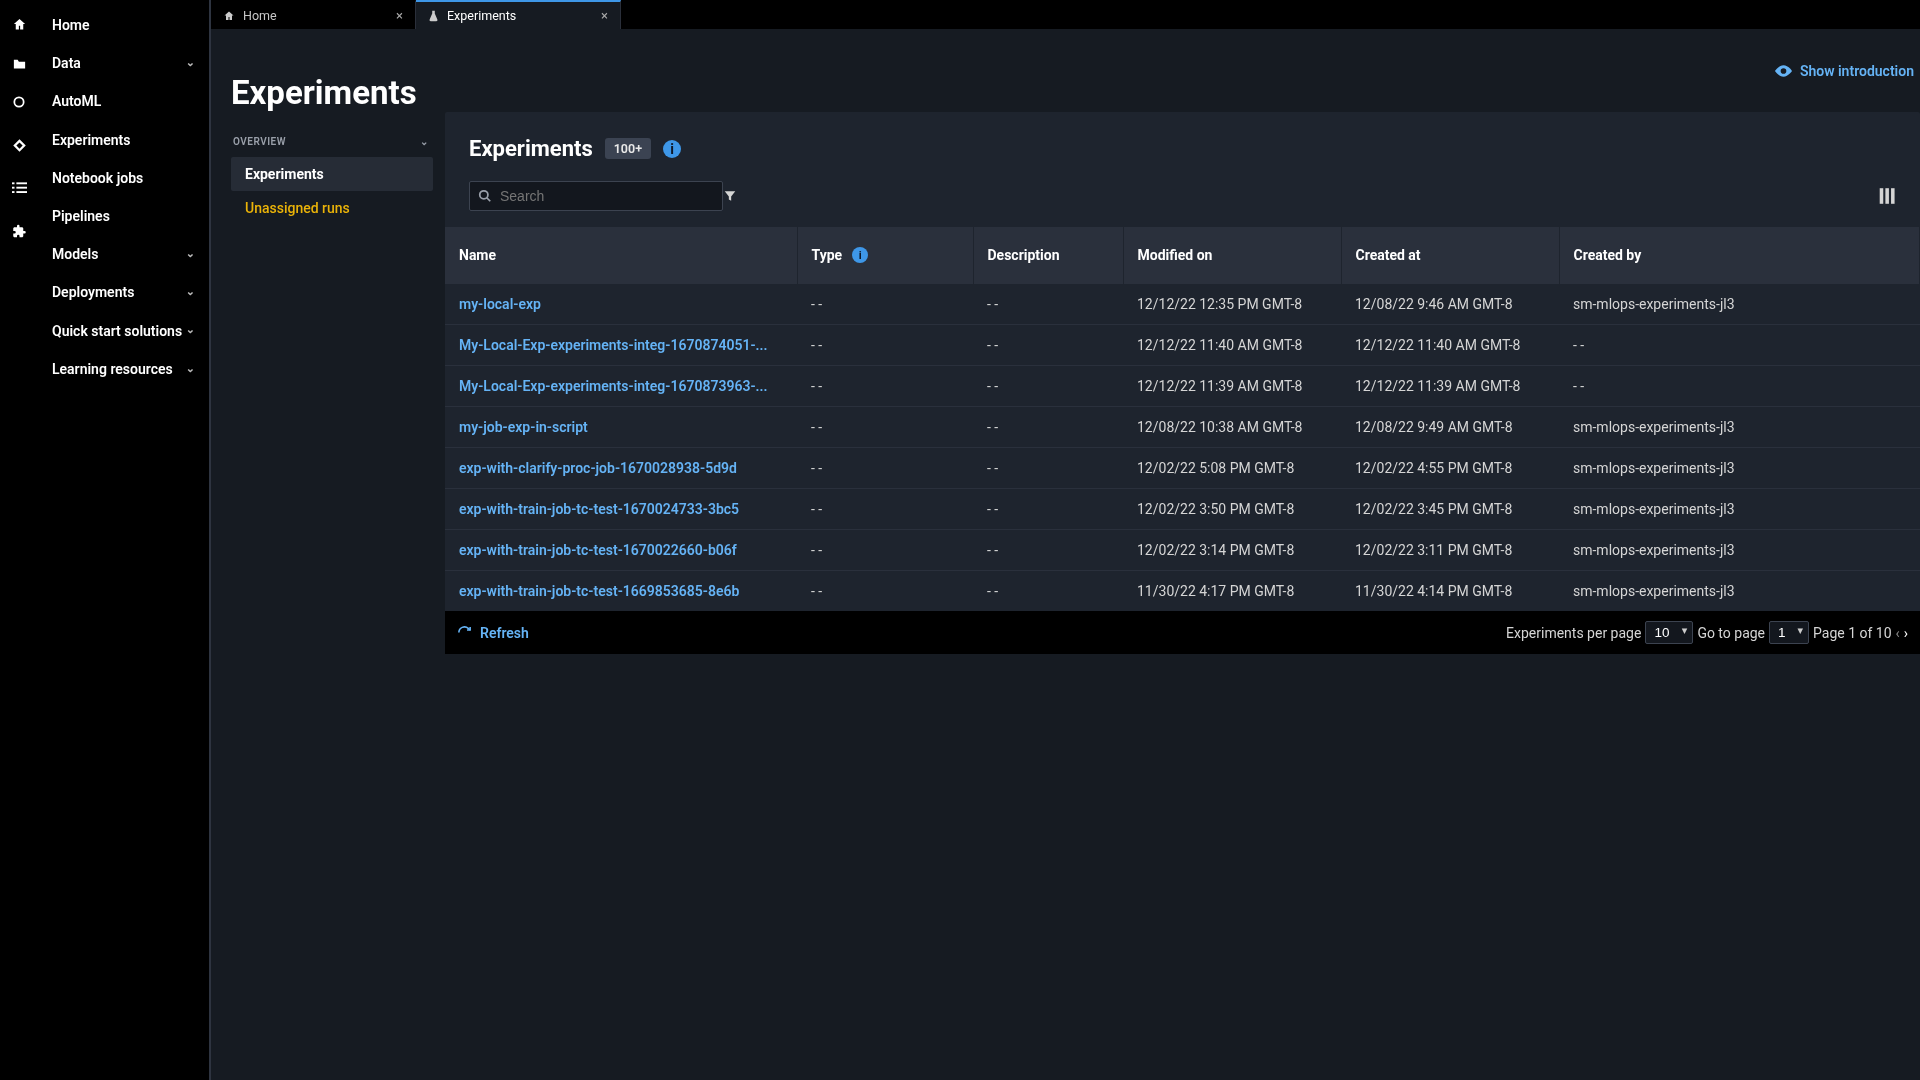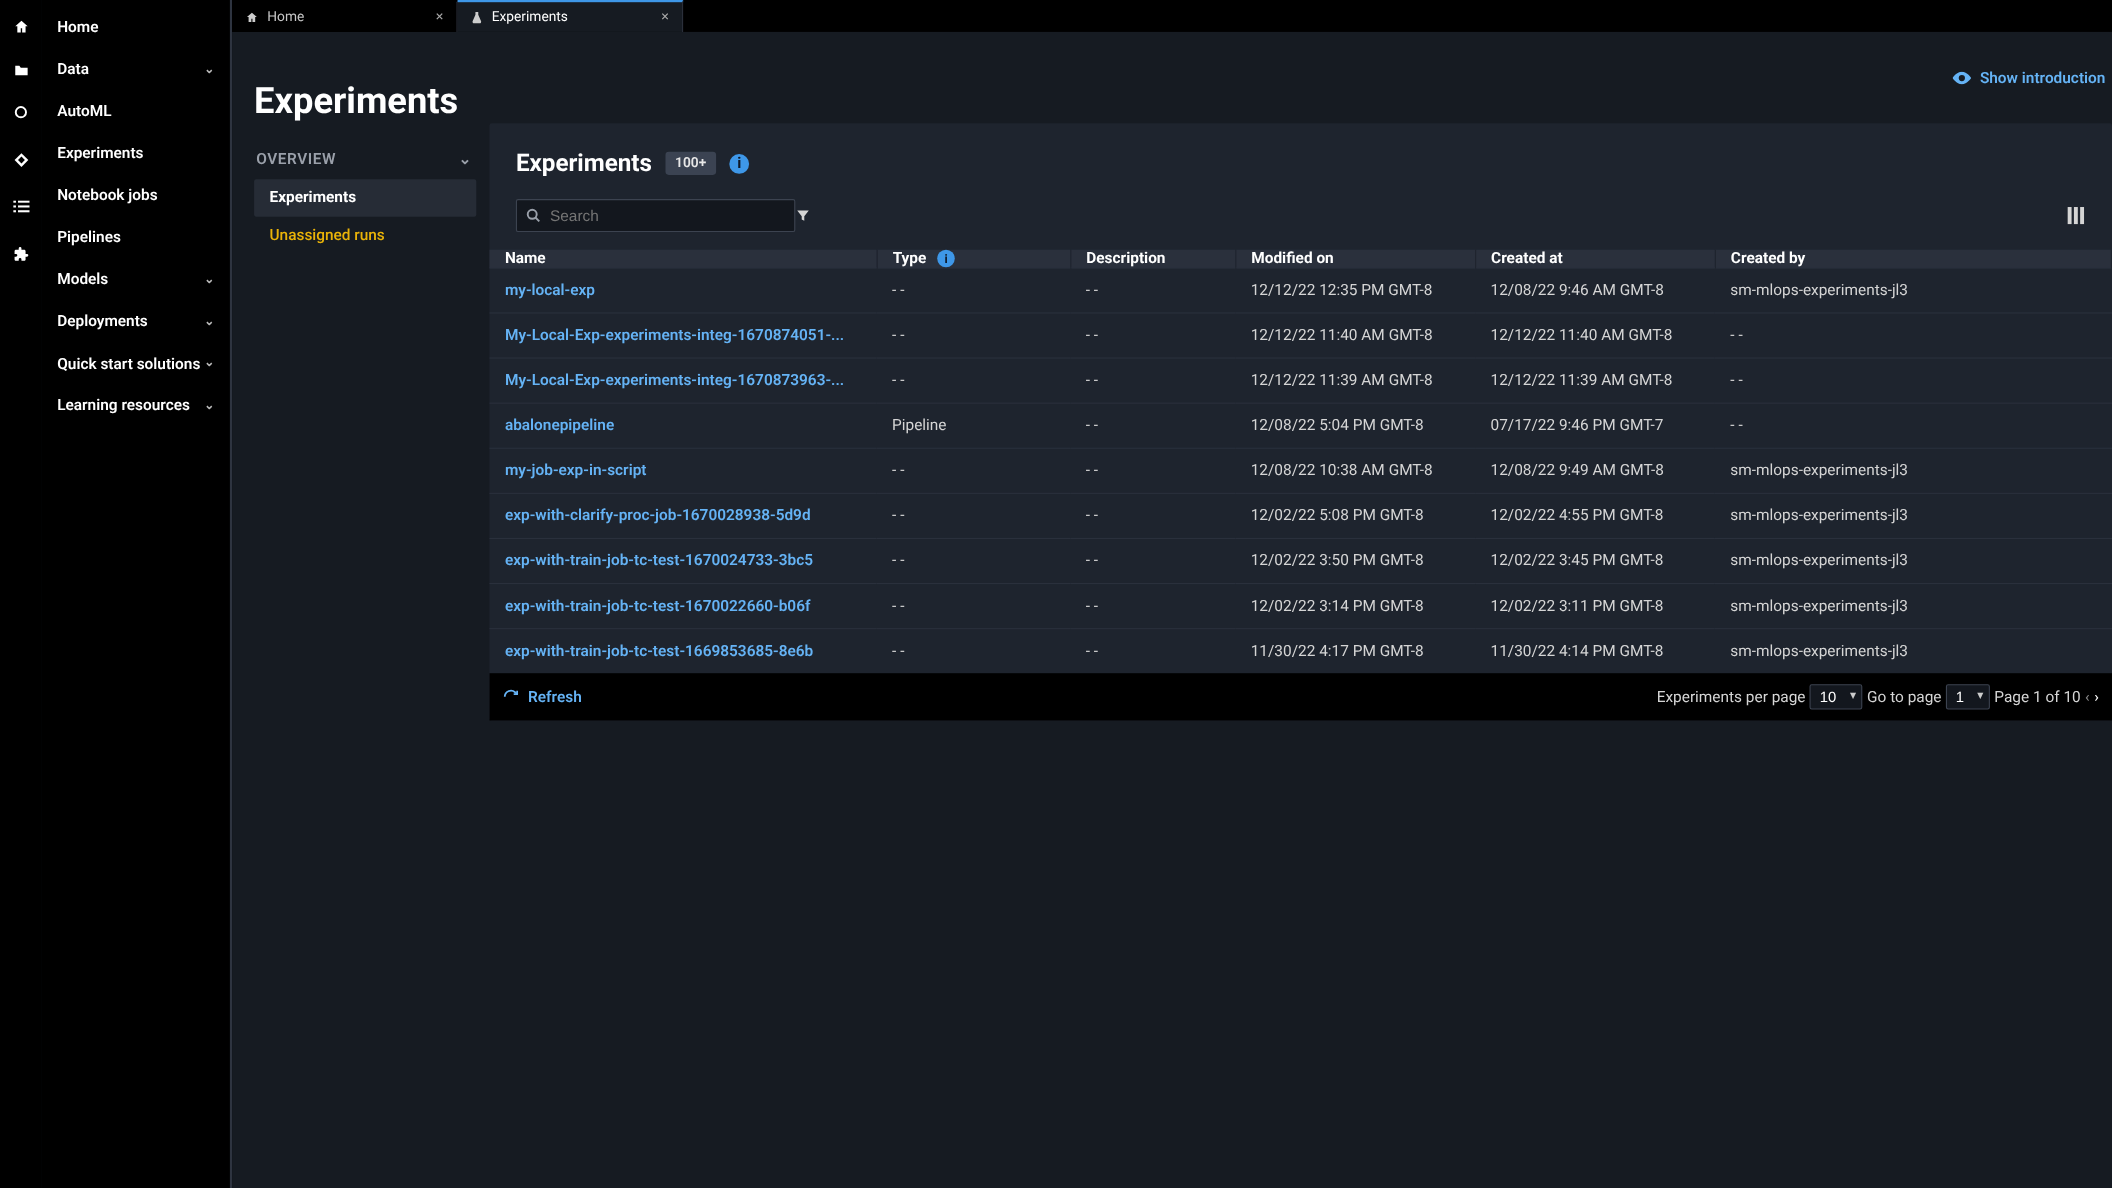--- a/index.html
+++ b/index.html
@@ -122,21 +122,21 @@
   padding-right: 6px;
 }
 .header-row {
   display: flex;
   justify-content: space-between;
   align-items: center;
   padding-right: 0;
 }
 
 .overview-hdr {
-  font-size: 14px;
+  font-size: 10px;
   letter-spacing: 0.5px;
   color: #9aa0aa;
   display: flex;
   justify-content: space-between;
   align-items: center;
   cursor: pointer;
   padding: 2px 4px 10px 2px;
   font-weight: 600;
 }
 .ov-item {
@@ -204,21 +204,21 @@
 .search-wrap .mag { color:#9aa0aa; font-size:14px; }
 .filter-icon { color:#d5d5d5; font-size:14px; cursor:pointer; }
 .columns-icon { color:#d5d5d5; cursor:pointer; font-size:18px; letter-spacing:-2px; }
 
 .tbl { width:100%; border-collapse: collapse; font-size:14px; }
 .tbl th {
   background:#2a303c;
   text-align:left;
   font-weight:700;
   color:#fff;
-  padding: 0 14px;
+  padding: 20px 14px;
   border-right: 1px solid #1e242e;
 }
 .tbl td {
   padding: 12px 14px;
   border-top:1px solid #2a303c;
   color:#d5d5d5;
   white-space:nowrap;
   overflow:hidden;
   text-overflow:ellipsis;
 }
@@ -453,28 +453,20 @@
               </tr>
               <tr>
                 <td class="name">My-Local-Exp-experiments-integ-1670873963-...</td>
                 <td>- -</td>
                 <td>- -</td>
                 <td>12/12/22 11:39 AM GMT-8</td>
                 <td>12/12/22 11:39 AM GMT-8</td>
                 <td>- -</td>
               </tr>
               <tr>
-                <td class="name">abalonepipeline</td>
-                <td>Pipeline</td>
-                <td>- -</td>
-                <td>12/08/22 5:04 PM GMT-8</td>
-                <td>07/17/22 9:46 PM GMT-7</td>
-                <td>- -</td>
-              </tr>
-              <tr>
                 <td class="name">my-job-exp-in-script</td>
                 <td>- -</td>
                 <td>- -</td>
                 <td>12/08/22 10:38 AM GMT-8</td>
                 <td>12/08/22 9:49 AM GMT-8</td>
                 <td>sm-mlops-experiments-jl3</td>
               </tr>
               <tr>
                 <td class="name">exp-with-clarify-proc-job-1670028938-5d9d</td>
                 <td>- -</td>

